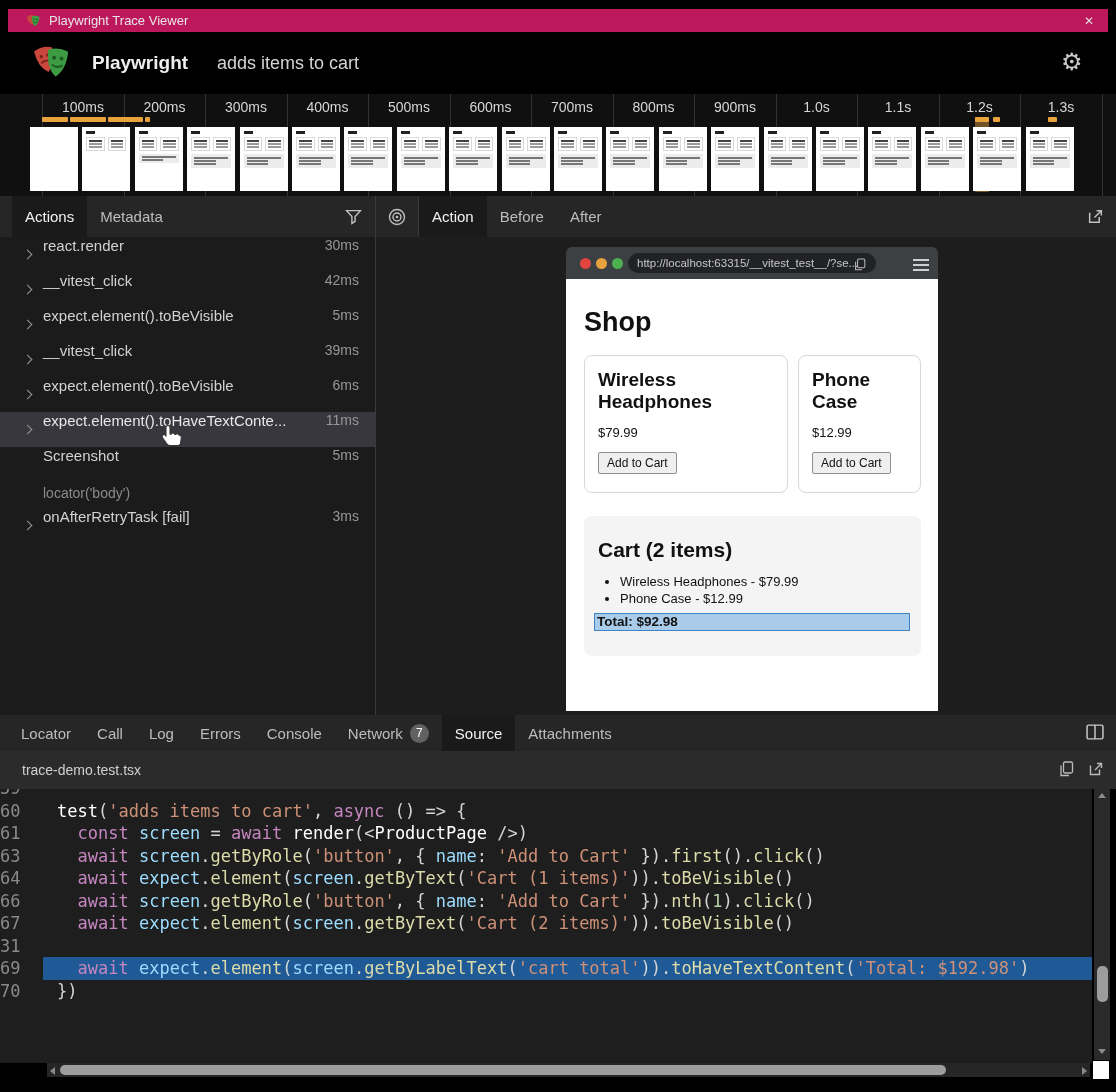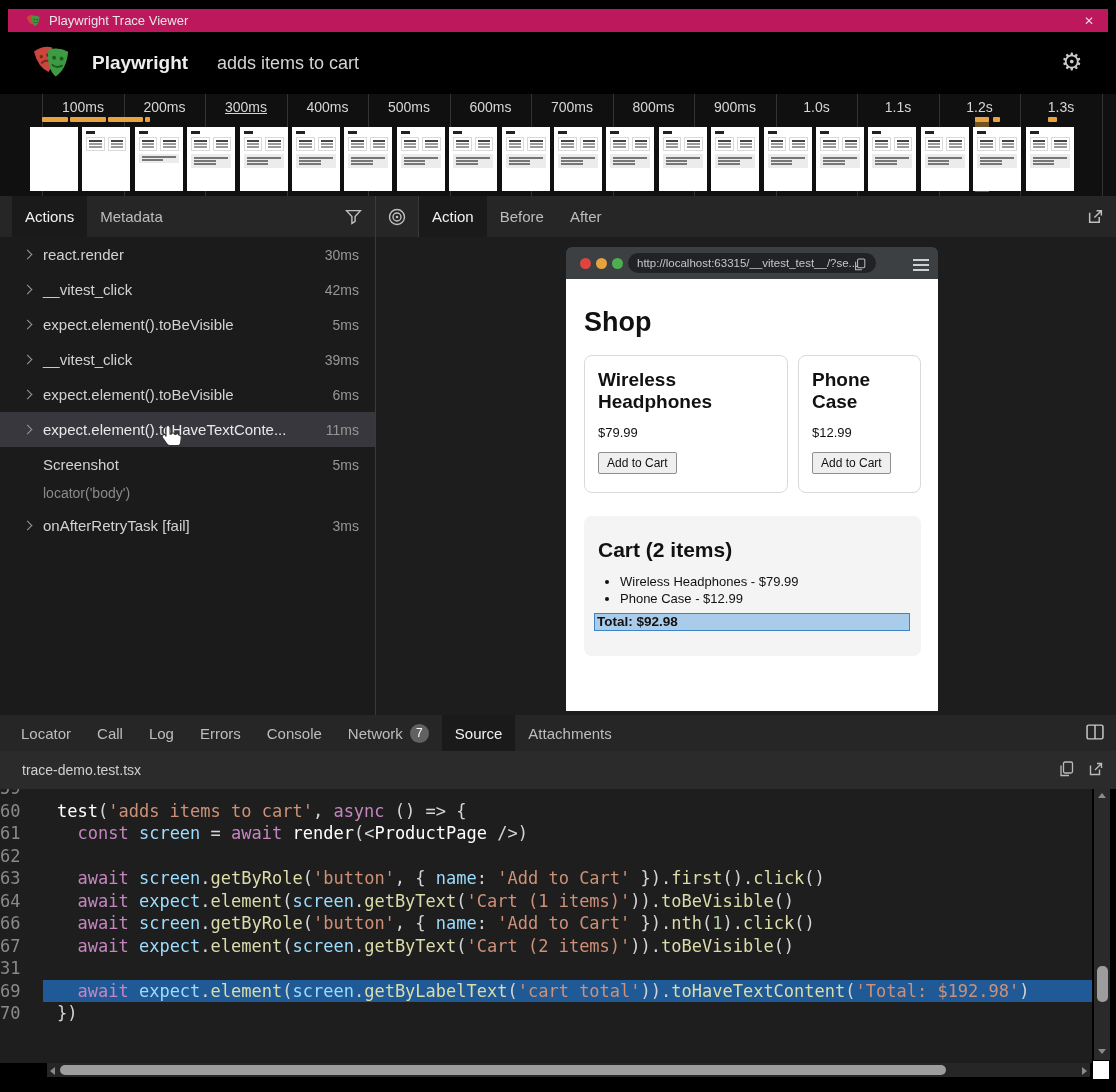--- a/index.html
+++ b/index.html
@@ -35,21 +35,21 @@
   .strip{background:#262626;display:flex;align-items:stretch;color:#bdbdbd;font-size:15px}
   .tab{display:flex;align-items:center;padding:0 13px}
   .tab.sel{background:#1a1a1a;color:#f2f2f2}
   .badge{background:#616161;color:#fff;border-radius:50%;width:19px;height:19px;font-size:12px;
     display:inline-flex;align-items:center;justify-content:center;margin-left:7px}
   
   .left-panel{left:0;top:196px;width:375px;height:519px;background:#1b1b1b}
   .left-strip{height:41px;padding-left:12px;position:relative}
   .filter-ic{position:absolute;right:13px;top:12px}
   .act-list{position:absolute;top:41px;left:0;right:0}
-  .act-row{height:35px;display:flex;align-items:center;padding-left:24px;color:#d2d2d2;font-size:15px}
+  .act-row{height:35px;display:flex;padding-left:24px;color:#d2d2d2;font-size:15px}
   .act-row.sel{background:#37373d;color:#e8e8e8}
   .chev-slot{width:19px;flex:0 0 19px;display:flex;align-items:center}
   .chev{width:6px;height:6px;border-right:1.5px solid #999;border-top:1.5px solid #999;transform:rotate(45deg)}
   .act-dur{margin-left:auto;padding-right:16px;color:#979797;font-size:14px}
   .act-sub{height:26px;line-height:22px;padding-left:43px;color:#8a8a8a;font-size:14px}
   .vsep{left:375px;top:196px;width:1px;height:519px;background:#3a3a3a}
   
   .right-panel{left:376px;top:196px;width:740px;height:519px;background:#1d1d1d}
   .right-strip{height:41px;position:relative}
   .crosshair-box{width:42px;display:flex;align-items:center;justify-content:center;border-right:1px solid #383838}
@@ -155,21 +155,21 @@
     <div class="tl-grid" style="left: 531px;"></div>
     <div class="tl-grid" style="left: 612.5px;"></div>
     <div class="tl-grid" style="left: 694px;"></div>
     <div class="tl-grid" style="left: 775.5px;"></div>
     <div class="tl-grid" style="left: 857px;"></div>
     <div class="tl-grid" style="left: 938.5px;"></div>
     <div class="tl-grid" style="left: 1020px;"></div>
     <div class="tl-grid" style="left: 1101.5px;"></div>
     <span class="tl-label" style="left: 48px;">100ms</span>
     <span class="tl-label" style="left: 129.5px;">200ms</span>
-    <span class="tl-label" style="left: 211px; text-decoration: underline;">300ms</span>
+    <span class="tl-label" style="left: 211px;">300ms</span>
     <span class="tl-label" style="left: 292.5px;">400ms</span>
     <span class="tl-label" style="left: 374px;">500ms</span>
     <span class="tl-label" style="left: 455.5px;">600ms</span>
     <span class="tl-label" style="left: 537px;">700ms</span>
     <span class="tl-label" style="left: 618.5px;">800ms</span>
     <span class="tl-label" style="left: 700px;">900ms</span>
     <span class="tl-label" style="left: 781.5px;">1.0s</span>
     <span class="tl-label" style="left: 863px;">1.1s</span>
     <span class="tl-label" style="left: 944.5px;">1.2s</span>
     <span class="tl-label" style="left: 1026px;">1.3s</span>
@@ -759,21 +759,20 @@
           <path d="M7 9 L13.5 2.5 M9 2.5 h4.5 v4.5" stroke="#bbb" fill="none" stroke-width="1.4"></path>
         </svg>
     </span>
   </span>
 </div>
 <div class="source">
   <div class="code-lines" id="code-lines">
       <div class="line"><span class="ln">59</span><span class="code"></span></div>
       <div class="line"><span class="ln">60</span><span class="code"><span class="tok-fn">test</span><span class="tok-pl">(</span><span class="tok-str">'adds items to cart'</span><span class="tok-pl">, </span><span class="tok-kw">async</span><span class="tok-pl"> () =&gt; {</span></span></div>
       <div class="line"><span class="ln">61</span><span class="code"><span class="tok-pl">  </span><span class="tok-kw">const</span><span class="tok-pl"> </span><span class="tok-id">screen</span><span class="tok-pl"> = </span><span class="tok-kw">await</span><span class="tok-pl"> </span><span class="tok-fn">render</span><span class="tok-pl">(&lt;</span><span class="tok-fn">ProductPage</span><span class="tok-pl"> /&gt;)</span></span></div>
-      <div class="line"><span class="ln">62</span><span class="code"></span></div>
       <div class="line"><span class="ln">63</span><span class="code"><span class="tok-pl">  </span><span class="tok-kw">await</span><span class="tok-pl"> </span><span class="tok-id">screen</span><span class="tok-pl">.</span><span class="tok-m">getByRole</span><span class="tok-pl">(</span><span class="tok-str">'button'</span><span class="tok-pl">, { </span><span class="tok-id">name</span><span class="tok-pl">: </span><span class="tok-str">'Add to Cart'</span><span class="tok-pl"> }).</span><span class="tok-m">first</span><span class="tok-pl">().</span><span class="tok-m">click</span><span class="tok-pl">()</span></span></div>
       <div class="line"><span class="ln">64</span><span class="code"><span class="tok-pl">  </span><span class="tok-kw">await</span><span class="tok-pl"> </span><span class="tok-id">expect</span><span class="tok-pl">.</span><span class="tok-m">element</span><span class="tok-pl">(</span><span class="tok-id">screen</span><span class="tok-pl">.</span><span class="tok-m">getByText</span><span class="tok-pl">(</span><span class="tok-str">'Cart (1 items)'</span><span class="tok-pl">)).</span><span class="tok-m">toBeVisible</span><span class="tok-pl">()</span></span></div>
       <div class="line"><span class="ln">66</span><span class="code"><span class="tok-pl">  </span><span class="tok-kw">await</span><span class="tok-pl"> </span><span class="tok-id">screen</span><span class="tok-pl">.</span><span class="tok-m">getByRole</span><span class="tok-pl">(</span><span class="tok-str">'button'</span><span class="tok-pl">, { </span><span class="tok-id">name</span><span class="tok-pl">: </span><span class="tok-str">'Add to Cart'</span><span class="tok-pl"> }).</span><span class="tok-m">nth</span><span class="tok-pl">(</span><span class="tok-num">1</span><span class="tok-pl">).</span><span class="tok-m">click</span><span class="tok-pl">()</span></span></div>
       <div class="line"><span class="ln">67</span><span class="code"><span class="tok-pl">  </span><span class="tok-kw">await</span><span class="tok-pl"> </span><span class="tok-id">expect</span><span class="tok-pl">.</span><span class="tok-m">element</span><span class="tok-pl">(</span><span class="tok-id">screen</span><span class="tok-pl">.</span><span class="tok-m">getByText</span><span class="tok-pl">(</span><span class="tok-str">'Cart (2 items)'</span><span class="tok-pl">)).</span><span class="tok-m">toBeVisible</span><span class="tok-pl">()</span></span></div>
       <div class="line"><span class="ln">31</span><span class="code"></span></div>
       <div class="line hl"><span class="ln">69</span><span class="code"><span class="tok-pl">  </span><span class="tok-kw">await</span><span class="tok-pl"> </span><span class="tok-id">expect</span><span class="tok-pl">.</span><span class="tok-m">element</span><span class="tok-pl">(</span><span class="tok-id">screen</span><span class="tok-pl">.</span><span class="tok-m">getByLabelText</span><span class="tok-pl">(</span><span class="tok-str">'cart total'</span><span class="tok-pl">)).</span><span class="tok-m">toHaveTextContent</span><span class="tok-pl">(</span><span class="tok-str">'Total: $192.98'</span><span class="tok-pl">)</span></span></div>
       <div class="line"><span class="ln">70</span><span class="code"><span class="tok-pl">})</span></span></div>
     </div>
 </div>
 

